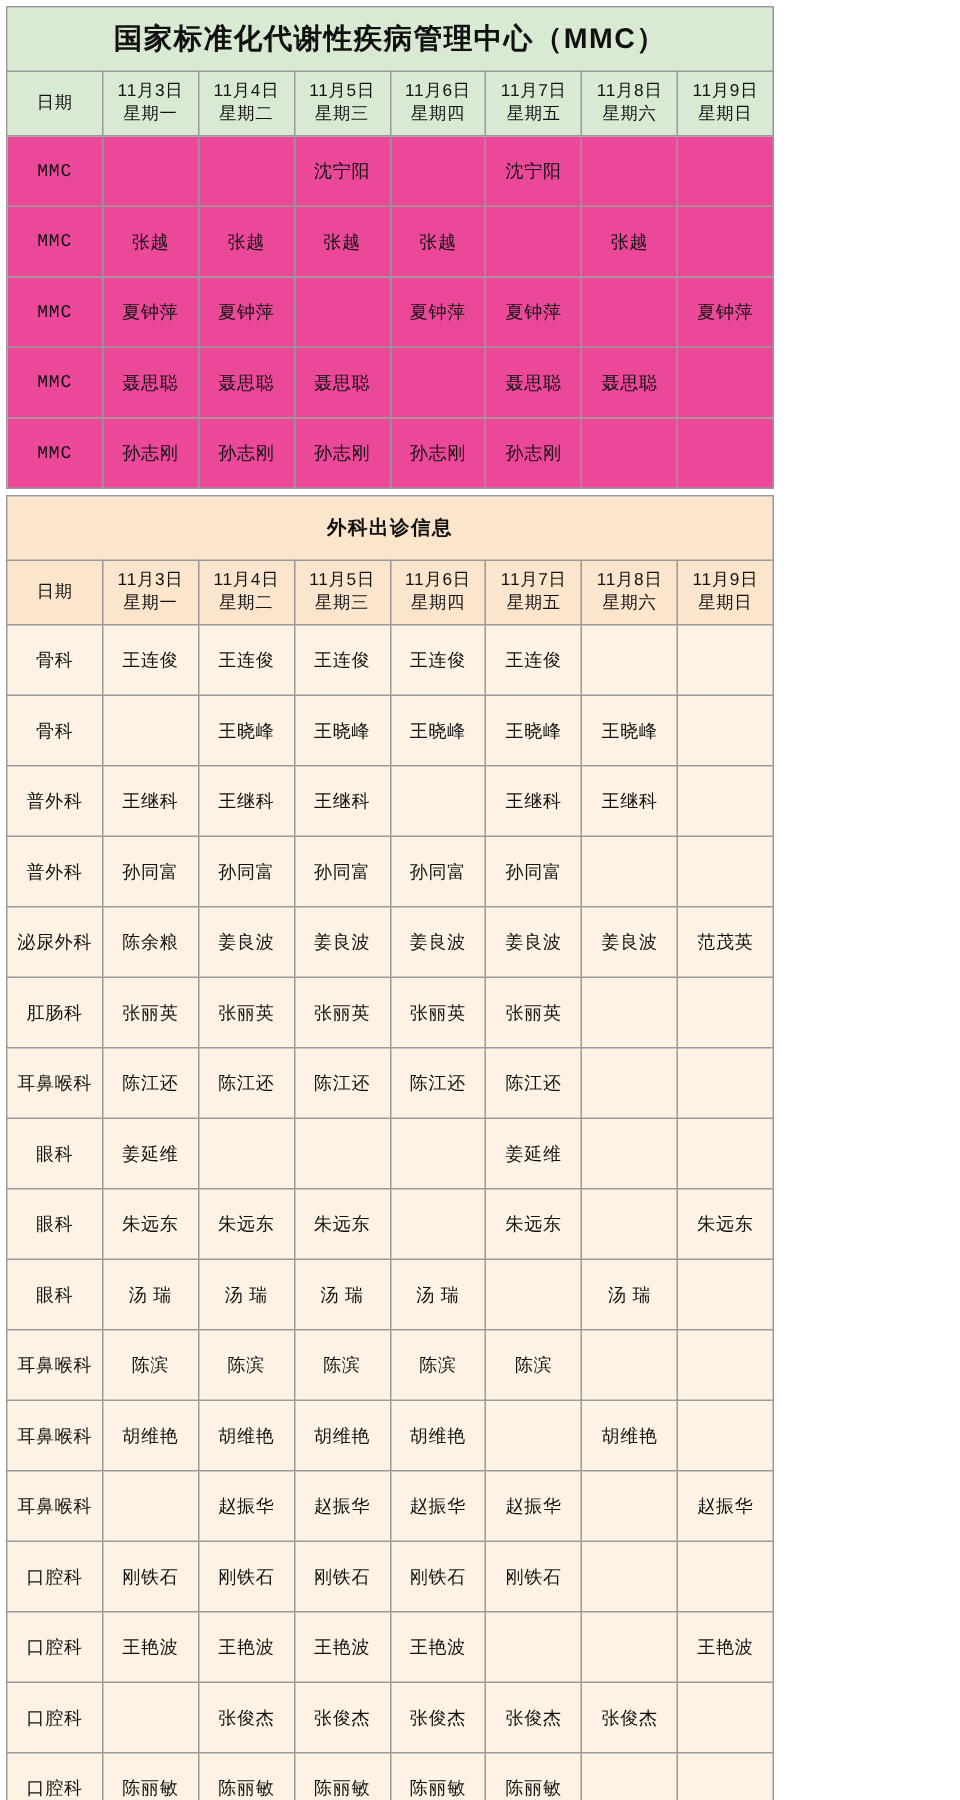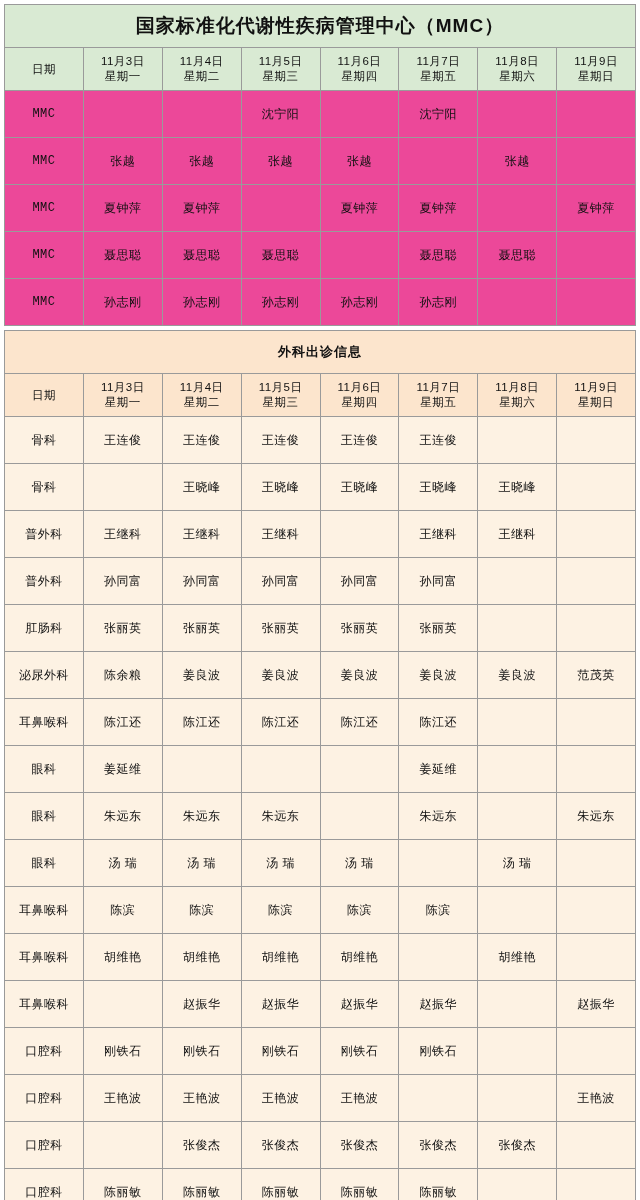--- a/index.html
+++ b/index.html
@@ -12,21 +12,21 @@
     font-family: "Liberation Sans", "DejaVu Sans", sans-serif;
     color: #111;
   }
   .page {
     width: 640px;
     box-sizing: border-box;
     padding: 4px 4px 0 4px;
   }
   table {
     border-collapse: collapse;
-    width: 632px;
+    width: 512px;
     table-layout: fixed;
   }
   td {
     border: 1px solid #9a9a9a;
     text-align: center;
     vertical-align: middle;
     font-size: 12px;
     height: 42px;
     padding: 2px 1px;
     letter-spacing: 0.5px;
@@ -250,40 +250,40 @@
         <td class="col-dept">普外科</td>
         <td>孙同富</td>
         <td>孙同富</td>
         <td>孙同富</td>
         <td>孙同富</td>
         <td>孙同富</td>
         <td></td>
         <td></td>
       </tr>
       <tr class="body-surg">
-        <td class="col-dept">肛肠科</td>
-        <td>张丽英</td>
-        <td>张丽英</td>
-        <td>张丽英</td>
-        <td>张丽英</td>
-        <td>张丽英</td>
-        <td></td>
-        <td></td>
-      </tr>
-      <tr class="body-surg">
         <td class="col-dept">泌尿外科</td>
         <td>陈余粮</td>
         <td>姜良波</td>
         <td>姜良波</td>
         <td>姜良波</td>
         <td>姜良波</td>
         <td>姜良波</td>
         <td>范茂英</td>
       </tr>
       <tr class="body-surg">
+        <td class="col-dept">肛肠科</td>
+        <td>张丽英</td>
+        <td>张丽英</td>
+        <td>张丽英</td>
+        <td>张丽英</td>
+        <td>张丽英</td>
+        <td></td>
+        <td></td>
+      </tr>
+      <tr class="body-surg">
         <td class="col-dept">耳鼻喉科</td>
         <td>陈江还</td>
         <td>陈江还</td>
         <td>陈江还</td>
         <td>陈江还</td>
         <td>陈江还</td>
         <td></td>
         <td></td>
       </tr>
       <tr class="body-surg">

